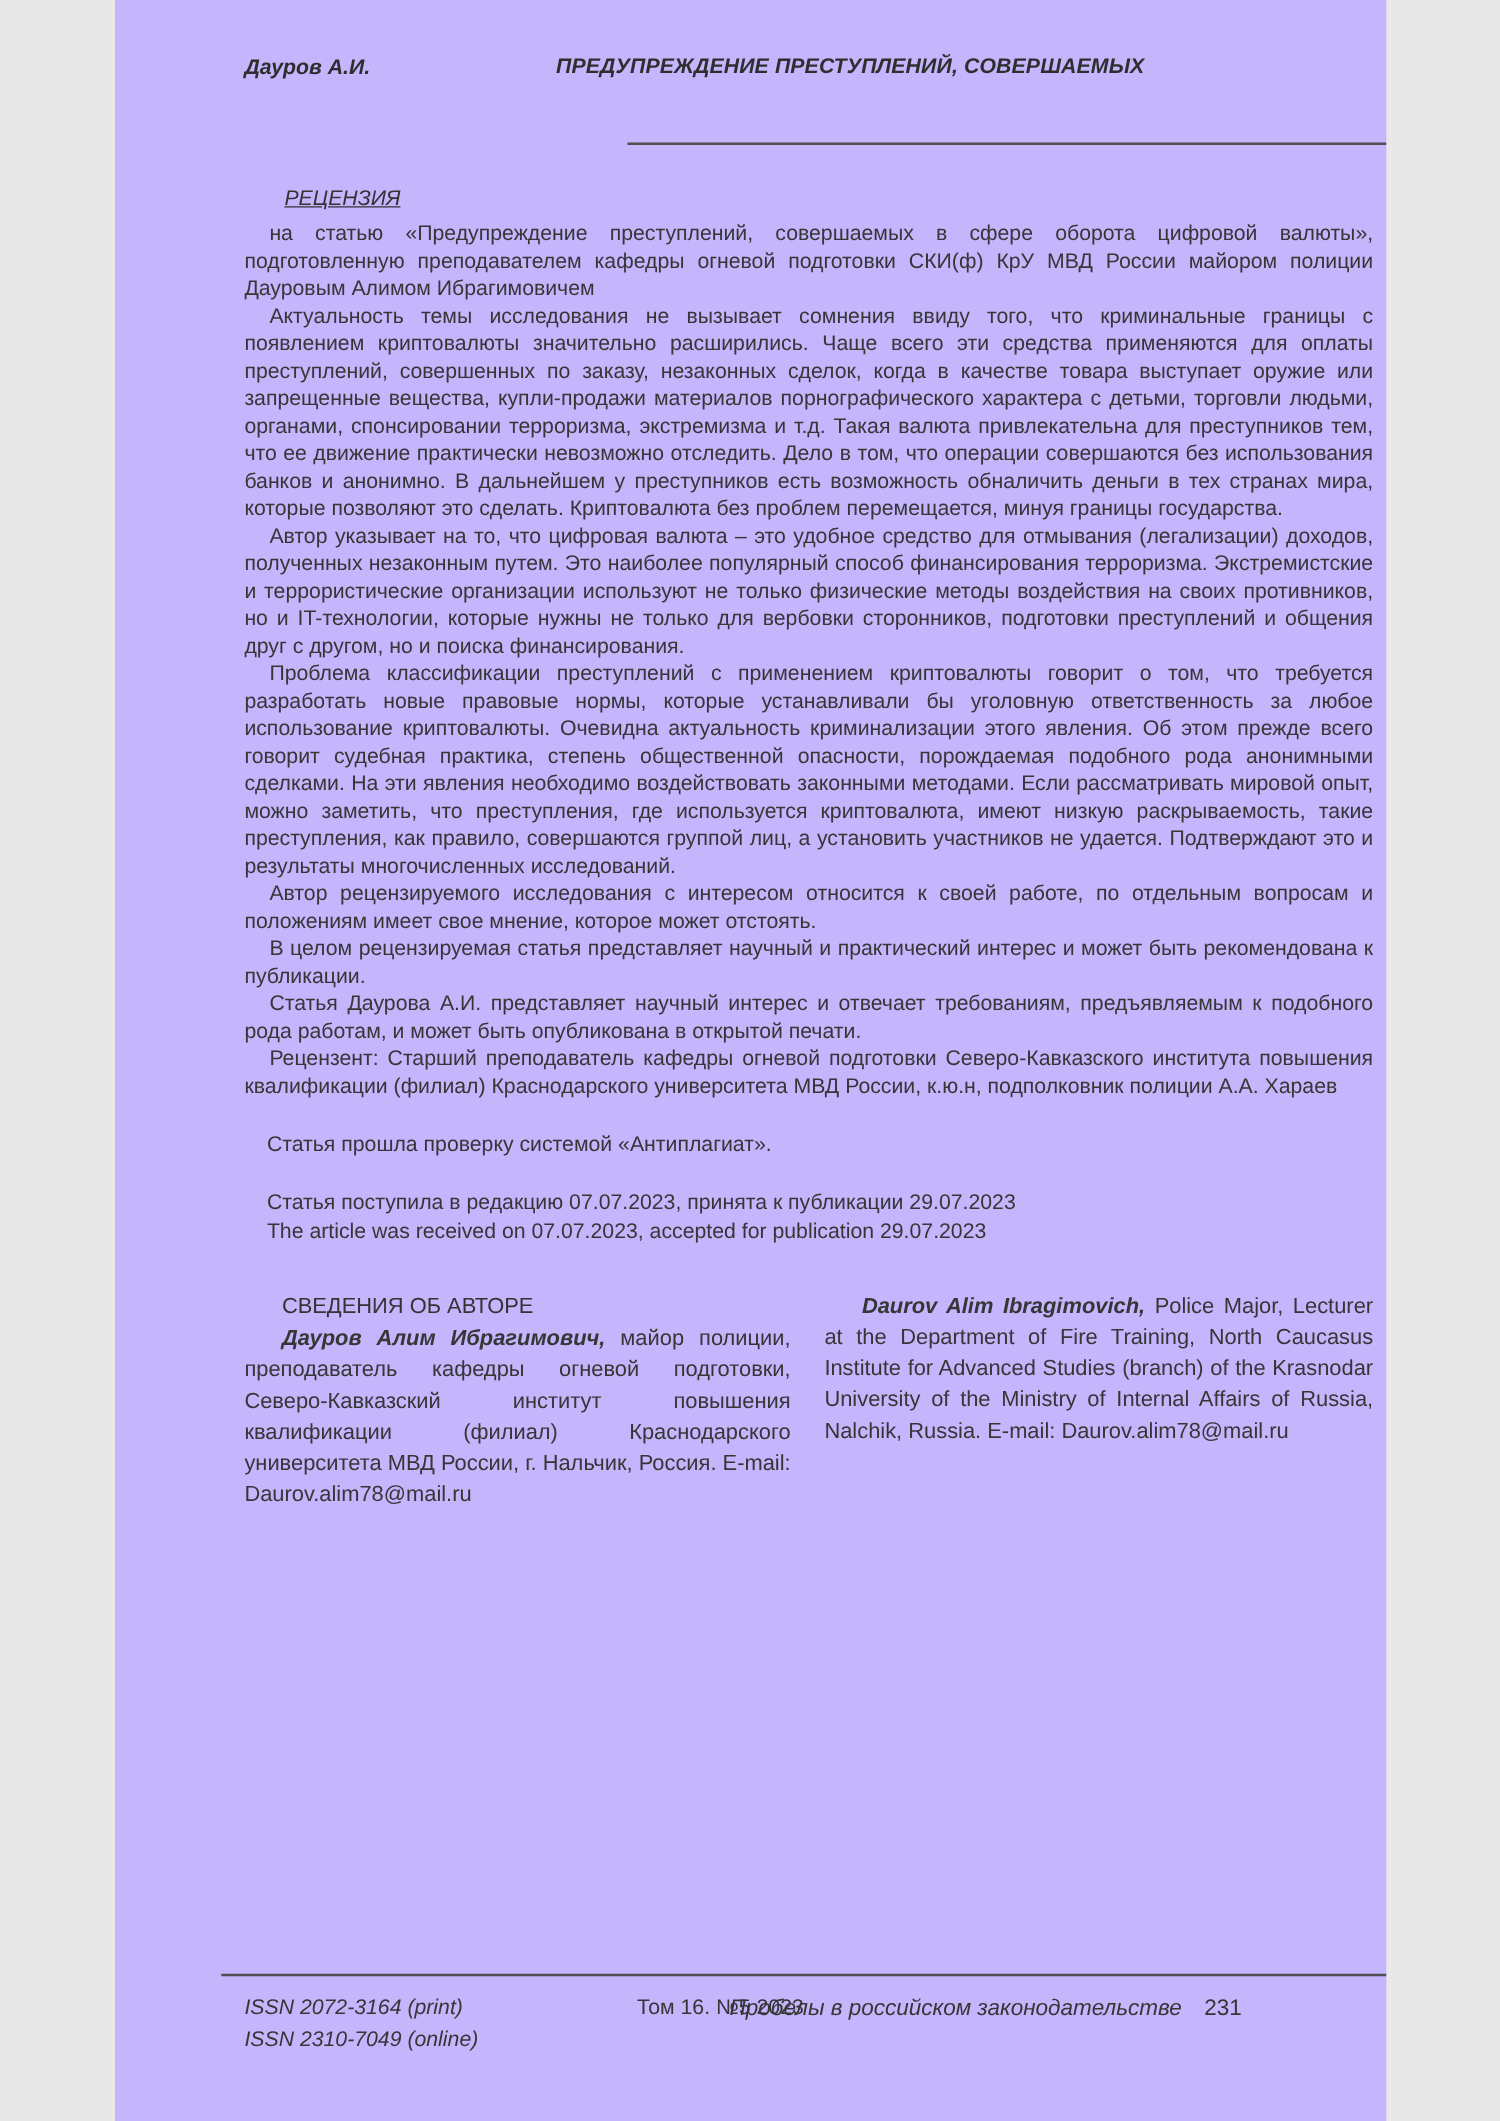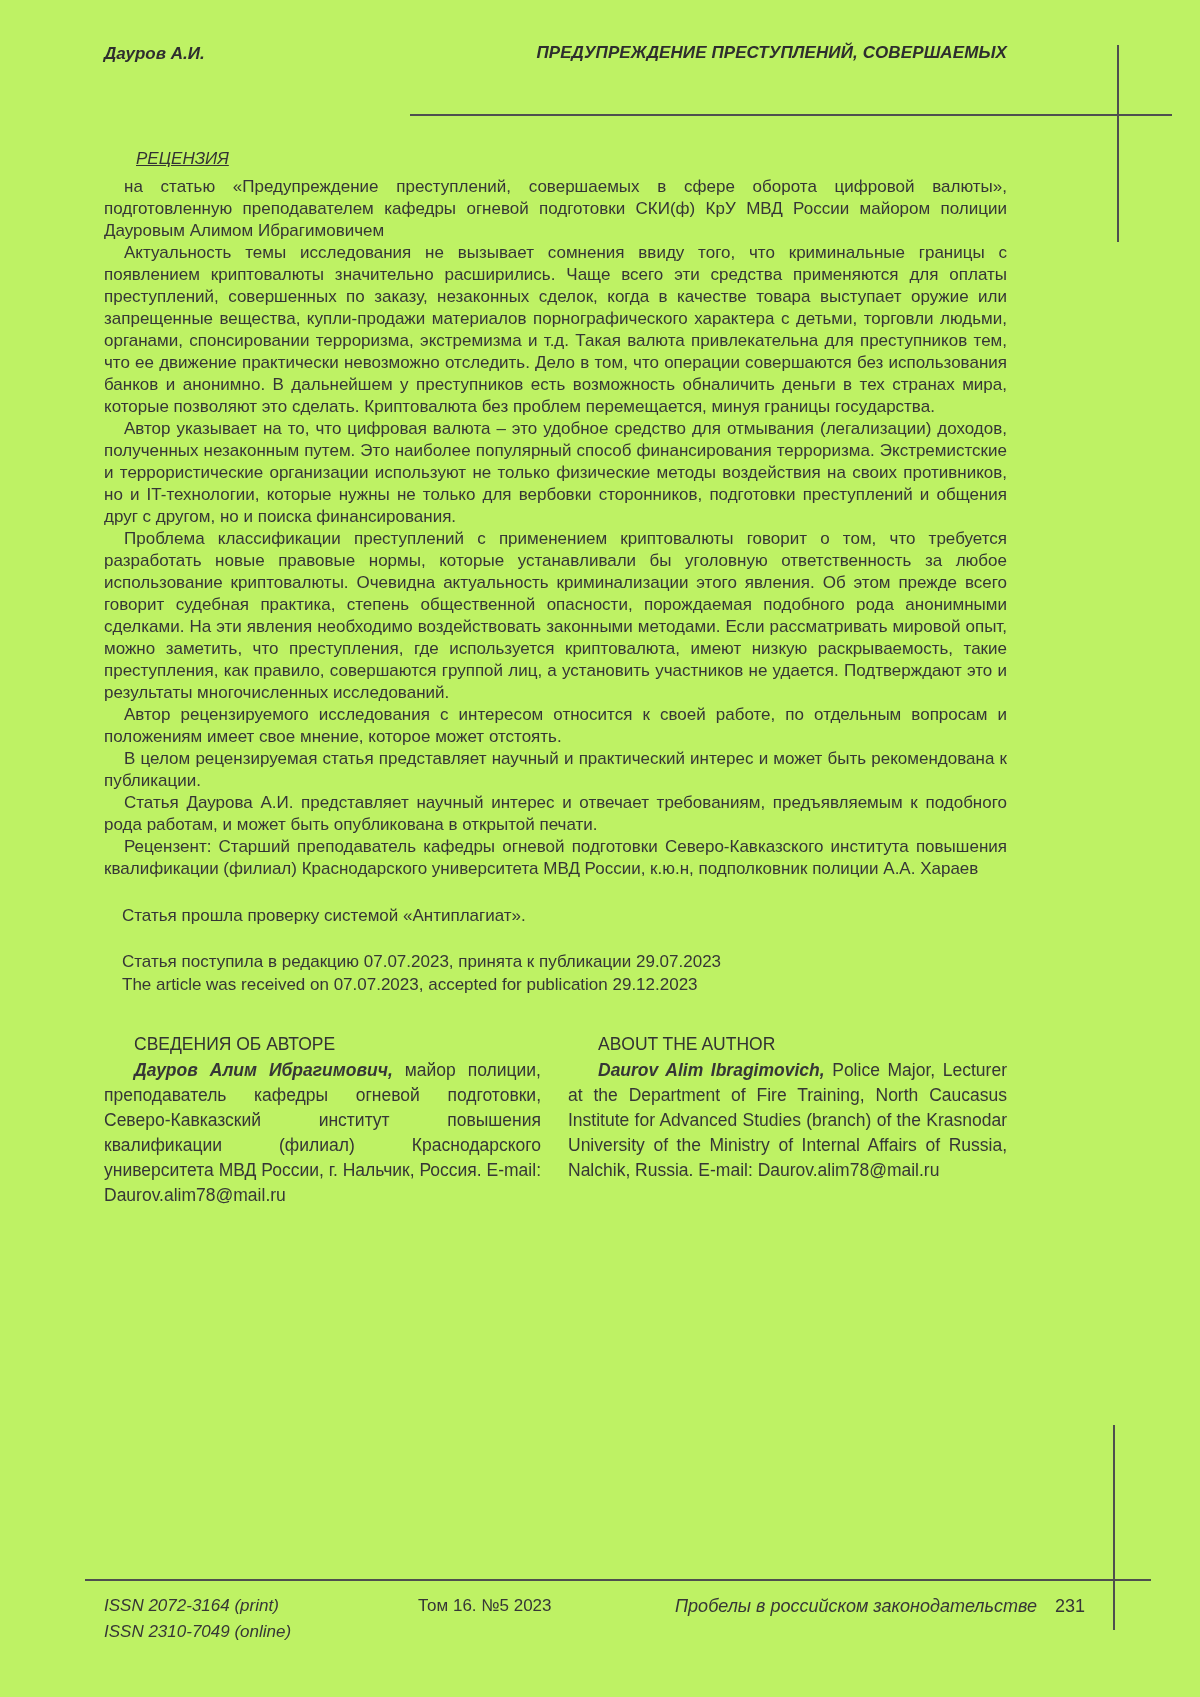--- a/index.html
+++ b/index.html
@@ -1,19 +1,19 @@
 <!DOCTYPE html>
 <html lang="ru"><head>
 <meta charset="utf-8">
 <style>
   html,body{margin:0;padding:0;background:#e8e8e8;}
   .page{
     position:relative;
-    width:1200px;height:1697px;
-    background:#bef264;
+    width:1017px;height:1697px;
+    background:#c4b5fd;
     font-family:"Liberation Sans","DejaVu Sans",sans-serif;
     color:#363636;
     overflow:hidden;
     margin:0 auto;
   }
   
   .hdr-author{
     position:absolute;left:104px;top:44px;
     font-size:17px;font-weight:bold;font-style:italic;color:#2e2e2e;
   }
@@ -104,30 +104,29 @@
     <p>Автор рецензируемого исследования с интересом относится к своей работе, по отдельным вопросам и положениям имеет свое мнение, которое может отстоять.</p>
     <p>В целом рецензируемая статья представляет научный и практический интерес и может быть рекомендована к публикации.</p>
     <p>Статья Даурова А.И. представляет научный интерес и отвечает требованиям, предъявляемым к подобного рода работам, и может быть опубликована в открытой печати.</p>
     <p>Рецензент: Старший преподаватель кафедры огневой подготовки Северо-Кавказского института повышения квалификации (филиал) Краснодарского университета МВД России, к.ю.н, подполковник полиции А.А. Хараев</p>
   </div>
 
   <div class="antiplagiat">Статья прошла проверку системой «Антиплагиат».</div>
 
   <div class="dates">
     <div>Статья поступила в редакцию 07.07.2023, принята к публикации 29.07.2023</div>
-    <div>The article was received on 07.07.2023, accepted for publication 29.12.2023</div>
+    <div>The article was received on 07.07.2023, accepted for publication 29.07.2023</div>
   </div>
 
   <div class="bio-col bio-ru">
     <div class="bio-heading">СВЕДЕНИЯ ОБ АВТОРЕ</div>
     <p><span class="bio-name">Дауров Алим Ибрагимович,</span> <span>майор полиции, преподаватель кафедры огневой подготовки, Северо-Кавказский институт повышения квалификации (филиал) Краснодарского университета МВД России, г. Нальчик, Россия. E-mail: Daurov.alim78@mail.ru</span></p>
   </div>
 
   <div class="bio-col bio-en">
-    <div class="bio-heading">ABOUT THE AUTHOR</div>
     <p><span class="bio-name">Daurov Alim Ibragimovich,</span> <span>Police Major, Lecturer at the Department of Fire Training, North Caucasus Institute for Advanced Studies (branch) of the Krasnodar University of the Ministry of Internal Affairs of Russia, Nalchik, Russia. E-mail: Daurov.alim78@mail.ru</span></p>
   </div>
 
   <div class="ftr-rule"></div>
   <div class="crop-bottom"></div>
   <div class="ftr-issn">
     <div>ISSN 2072-3164 (print)</div>
     <div>ISSN 2310-7049 (online)</div>
   </div>
   <div class="ftr-volume">Том 16. №5 2023</div>

